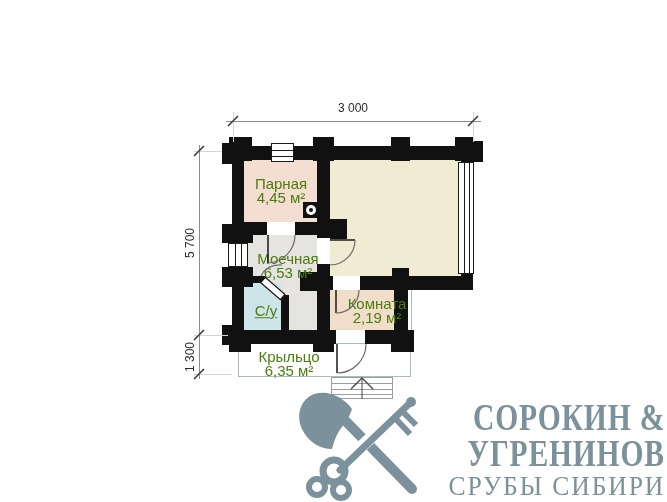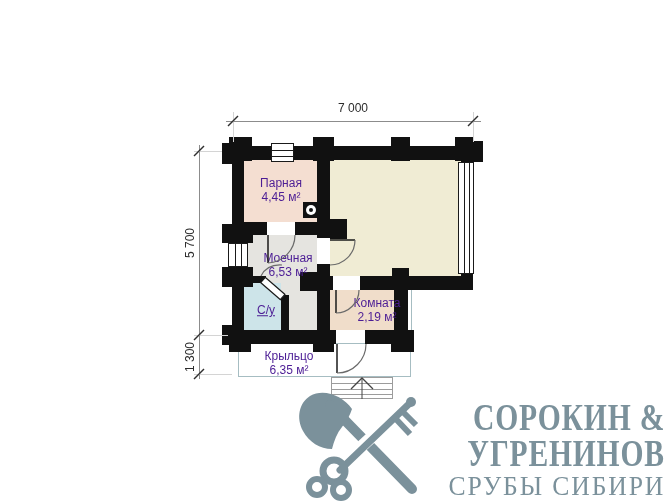--- a/index.html
+++ b/index.html
@@ -7,21 +7,21 @@
           font-family:"Liberation Sans",sans-serif;}
   .room{position:absolute;}
   .wall,.blk{position:absolute;background:#111;}
   .porch{position:absolute;background:#fff;border:1px solid #a6bdc2;box-sizing:border-box;}
   .win{position:absolute;background:#fff;border:1px solid #1a1a1a;box-sizing:border-box;}
   .wl{position:absolute;background:#1a1a1a;}
   .stove{position:absolute;background:#111;}
   .stove .ring{position:absolute;left:3px;top:3px;width:10px;height:10px;background:#fff;border-radius:50%;}
   .stove .dot{position:absolute;left:6px;top:6px;width:4px;height:4px;background:#111;border-radius:50%;}
   .rlabel{position:absolute;transform:translate(-50%,-50%);text-align:center;
-          font-size:12px;line-height:13.5px;color:#4c1d95;white-space:nowrap;}
+          font-size:15px;line-height:13.5px;color:#4d7c0f;white-space:nowrap;}
   .dimline{position:absolute;background:#8c8c8c;}
   .extline{position:absolute;background:#d4d4d4;}
   .dimtext{position:absolute;transform:translate(-50%,-50%);font-size:12px;color:#2b2b2b;white-space:nowrap;}
   .dimtext.vert{transform:translate(-50%,-50%) rotate(-90deg);}
   .steps{position:absolute;border:1px solid #9c9c9c;box-sizing:border-box;background:#fff;}
   .steps .sline{position:absolute;left:0;width:100%;height:1px;background:#9c9c9c;}
   .sideline{position:absolute;background:#a6bdc2;}
   svg.overlay{position:absolute;left:0;top:0;width:667px;height:502px;pointer-events:none;}
   .logo-text{position:absolute;font-family:"Liberation Serif",serif;white-space:nowrap;
              transform-origin:100% 50%;}
@@ -102,21 +102,21 @@
   </div>
 
   <div class="dimline" style="left:226px;top:121px;width:255px;height:1px;"></div>
   <div class="dimline" style="left:199px;top:145px;width:1px;height:234px;"></div>
   <div class="extline" style="left:233px;top:112px;width:1px;height:30px;"></div>
   <div class="extline" style="left:473px;top:112px;width:1px;height:30px;"></div>
   <div class="extline" style="left:194px;top:151px;width:28px;height:1px;"></div>
   <div class="extline" style="left:194px;top:335px;width:34px;height:1px;"></div>
   <div class="extline" style="left:194px;top:374px;width:38px;height:1px;"></div>
 
-  <div class="dimtext" style="left:353px;top:108px;">7 000</div>
+  <div class="dimtext" style="left:353px;top:108px;">3 000</div>
   <div class="dimtext vert" style="left:190px;top:243px;">5 700</div>
   <div class="dimtext vert" style="left:190px;top:357px;">1 300</div>
 
   <div class="rlabel" style="left:281px;top:190px;">
     <div>Парная</div>
     <div>4,45 м²</div>
   </div>
   <div class="rlabel" style="left:288px;top:265px;">
     <div>Моечная</div>
     <div>6,53 м²</div>

